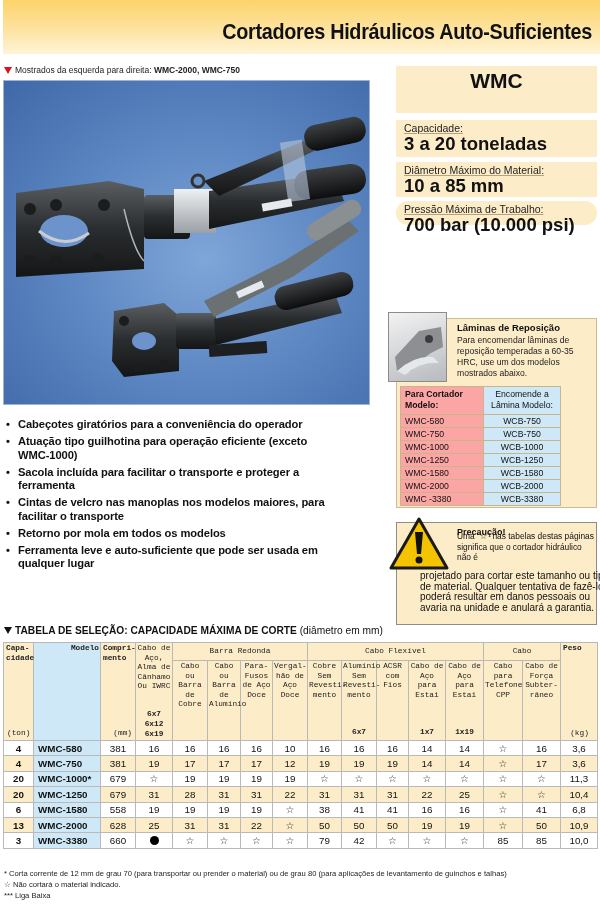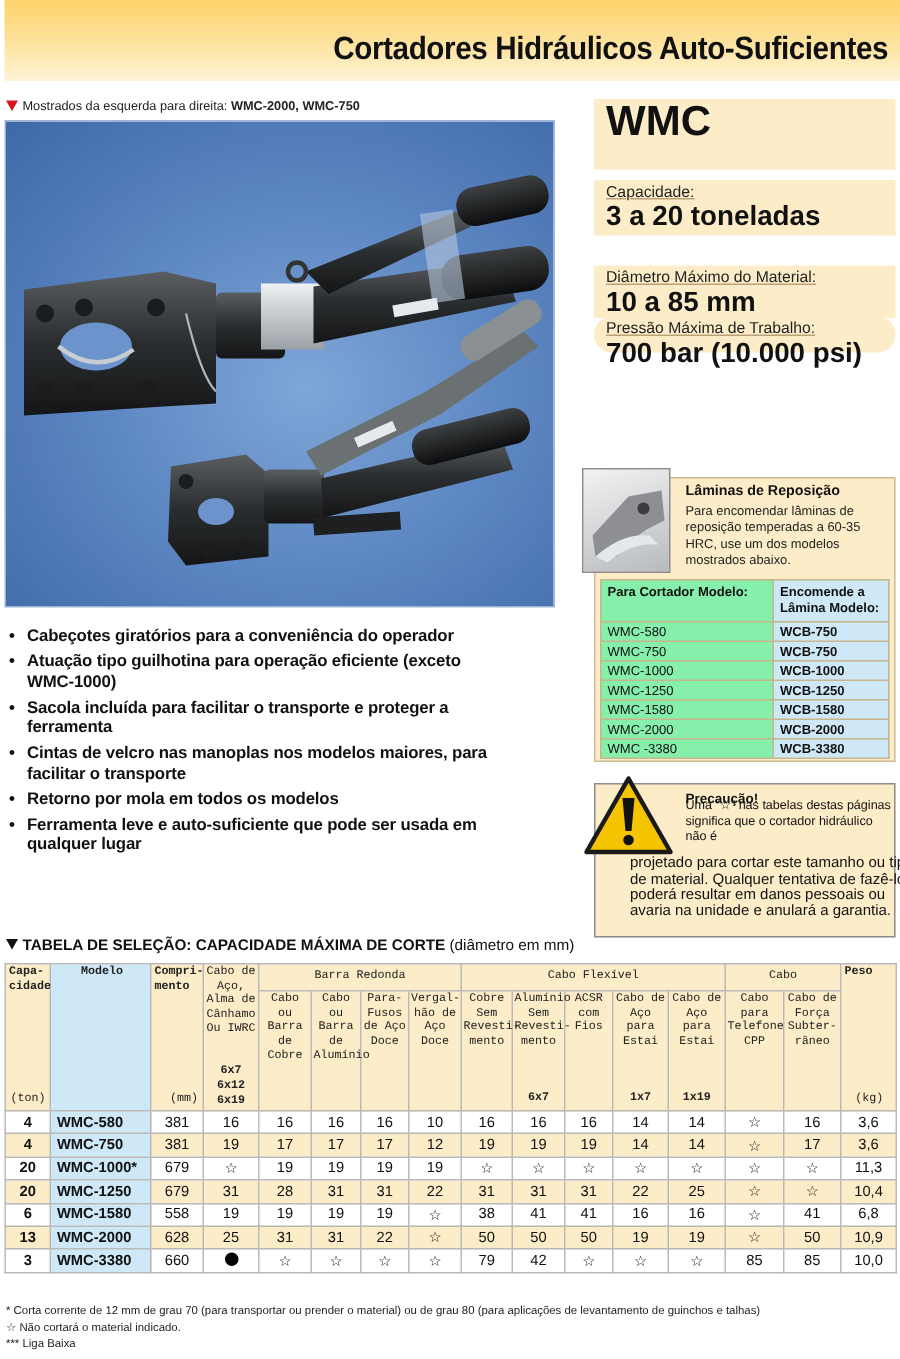--- a/index.html
+++ b/index.html
@@ -17,32 +17,32 @@
     border-top: 7px solid #d7141c; margin-right: 3px; vertical-align: -1px; }
 
   .photo { position: absolute; left: 3px; top: 80px; width: 367px; height: 325px;
     background: radial-gradient(ellipse at 55% 55%, #7fa6d8 0%, #5f89c4 45%, #3f68a8 100%);
     border: 1px solid #9eb4d4; overflow: hidden; }
 
   .spec { position: absolute; left: 396px; width: 201px; background: #fdecc8; padding: 4px 8px; }
   .spec .lbl { font-size: 10.5px; color: #222; text-decoration: underline; text-decoration-color: #b9a27a; }
   .spec .val { font-size: 18.5px; font-weight: bold; color: #111; line-height: 20px; white-space: nowrap; }
   .spec .serie-lbl { font-size: 12px; font-weight: bold; }
-  .spec .serie-val { font-size: 28px; font-weight: bold; line-height: 22px; }
+  .spec .serie-val { font-size: 21px; font-weight: bold; line-height: 22px; text-align: center; }
 
   .blade-panel { position: absolute; left: 396px; top: 318px; width: 201px; height: 190px; background: #fdecc8;
     border: 1px solid #cdbb94; }
   .blade-img { position: absolute; left: 388px; top: 312px; width: 59px; height: 70px;
     background: linear-gradient(160deg, #f2f2f2 0%, #cfd1d4 60%, #b7babe 100%); border: 1px solid #8c8c8c; z-index: 2; overflow: hidden; }
   .blade-title { position: absolute; left: 457px; top: 322px; font-size: 9.5px; font-weight: bold; }
   .blade-text { position: absolute; left: 457px; top: 335px; width: 136px; font-size: 8.6px; line-height: 11px; color: #222; }
-  .blade-table { position: absolute; left: 400px; top: 386px; width: 193px; border-collapse: collapse; font-size: 8.7px; background: #86efac; }
+  .blade-table { position: absolute; left: 400px; top: 386px; width: 161px; border-collapse: collapse; font-size: 8.7px; background: #fca5a5; }
   .blade-table th, .blade-table td { border: 1px solid #c9b58c; padding: 0 4px; text-align: left; height: 13px; }
   .blade-table th { font-weight: bold; line-height: 11px; height: 28px; vertical-align: top; padding-top: 2px; }
-  .blade-table .col2 { background: #cfe8f7; font-weight: bold; width: 77px; }
+  .blade-table .col2 { background: #cfe8f7; font-weight: normal; width: 77px; text-align: center; }
   .blade-table th.col2 { background: #cfe8f7; }
 
   .caution { position: absolute; left: 396px; top: 522px; width: 201px; height: 103px; background: #fdecc8; border: 1px solid #8c8c8c; }
   .caution-tri { position: absolute; left: 388px; top: 516px; width: 62px; height: 56px; z-index: 2; }
   .caution-title { position: absolute; left: 457px; top: 527px; font-size: 9px; font-weight: bold; }
   .caution-text1 { position: absolute; left: 457px; top: 531px; width: 138px; font-size: 8.4px; line-height: 10.5px; }
   .caution-text2 { position: absolute; left: 420px; top: 571px; width: 196px; font-size: 10px; line-height: 10.7px; }
 
   .bullets { position: absolute; left: 6px; top: 418px; width: 320px; list-style: none; }
   .bullets li { position: relative; padding-left: 12px; font-size: 11.2px; font-weight: bold; line-height: 13.5px; margin-bottom: 3.5px; color: #111; letter-spacing: -0.1px; }
@@ -50,21 +50,21 @@
 
   .tbl-title { position: absolute; left: 4px; top: 625px; font-size: 10.2px; white-space: nowrap; }
   .tbl-title b { font-weight: bold; }
   .tri-dark { display: inline-block; width: 0; height: 0; border-left: 4px solid transparent; border-right: 4px solid transparent;
     border-top: 7px solid #111; margin-right: 3px; vertical-align: 0px; }
 
   table.sel { position: absolute; left: 3px; top: 642px; border-collapse: collapse; table-layout: fixed; width: 594px; }
   table.sel th, table.sel td { border: 1px solid #b9b9b9; }
   table.sel th { background: #fdecc8; font-weight: normal; font-size: 7.8px; line-height: 9.6px; vertical-align: top; text-align: center; color: #222; padding: 1px 1px; font-family: Liberation Mono, monospace; }
   table.sel th.bold { font-weight: bold; text-align: left; padding-left: 2px; }
-  table.sel th.model-h { background: #cfe8f7; font-weight: bold; text-align: center; padding-left: 3px; }
+  table.sel th.model-h { background: #cfe8f7; font-weight: bold; text-align: right; padding-left: 3px; }
   table.sel .grp { height: 18px; vertical-align: middle; }
   table.sel td { font-size: 9.8px; text-align: center; height: 15.4px; padding: 0; color: #111; }
   table.sel tr.alt td { background: #fdecc8; }
   table.sel td.model { background: #cfe8f7 !important; font-weight: bold; text-align: left; padding-left: 4px; }
   table.sel td.cap { font-weight: bold; }
   .hd-wrap { position: relative; height: 95px; }
   .hd-bot { position: absolute; bottom: 0; left: 0; right: 0; text-align: center; }
   .hd-bot.left { text-align: left; padding-left: 1px; }
   .star { color: #777; font-size: 10px; }
   .dot { display: inline-block; width: 9px; height: 9px; border-radius: 50%; background: #000; vertical-align: -1px; }
@@ -139,25 +139,25 @@
   </svg>
 </div>
 
 <div class="spec" style="top:66px;height:47px;">
   <div class="serie-val">WMC</div>
 </div>
 <div class="spec" style="top:120px;height:37px;padding-top:2px;">
   <div class="lbl">Capacidade:</div>
   <div class="val">3 a 20 toneladas</div>
 </div>
-<div class="spec" style="top:162px;height:35px;padding-top:2px;margin-top:15px;">
+<div class="spec" style="top:162px;height:35px;padding-top:2px;">
   <div class="lbl">Diâmetro Máximo do Material:</div>
   <div class="val">10 a 85 mm</div>
 </div>
-<div class="spec" style="top:211px;height:24px;padding-top:2px;border-radius:13px;">
+<div class="spec" style="top:201px;height:24px;padding-top:2px;border-radius:13px;">
   <div class="lbl">Pressão Máxima de Trabalho:</div>
   <div class="val">700 bar (10.000 psi)</div>
 </div>
 
 <div class="blade-panel"></div>
 <div class="blade-img">
   <svg width="59" height="70" viewBox="0 0 59 70">
     <path d="M6 44 L30 18 L52 14 L54 34 L42 40 Q30 48 22 58 L8 58 Z" fill="#8d8f92"></path>
     <path d="M8 58 Q26 42 44 44 L50 50 Q32 48 16 62 Z" fill="#e4e8ec"></path>
     <circle cx="40" cy="26" r="4" fill="#3a3b3c"></circle>

